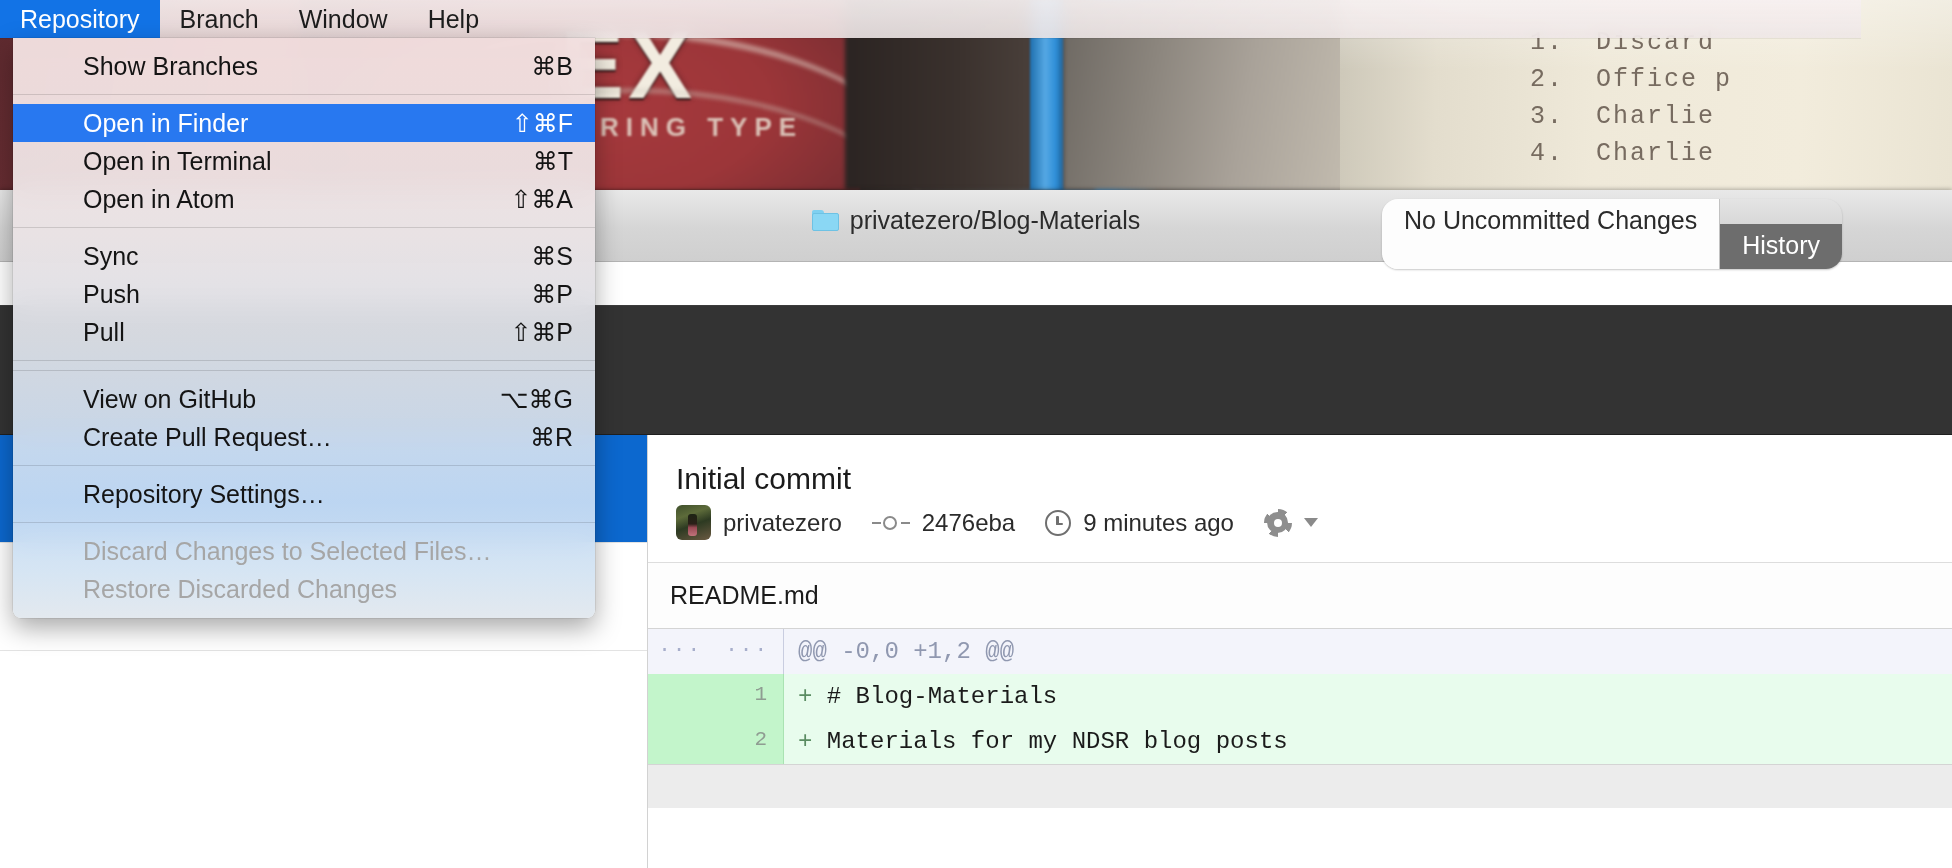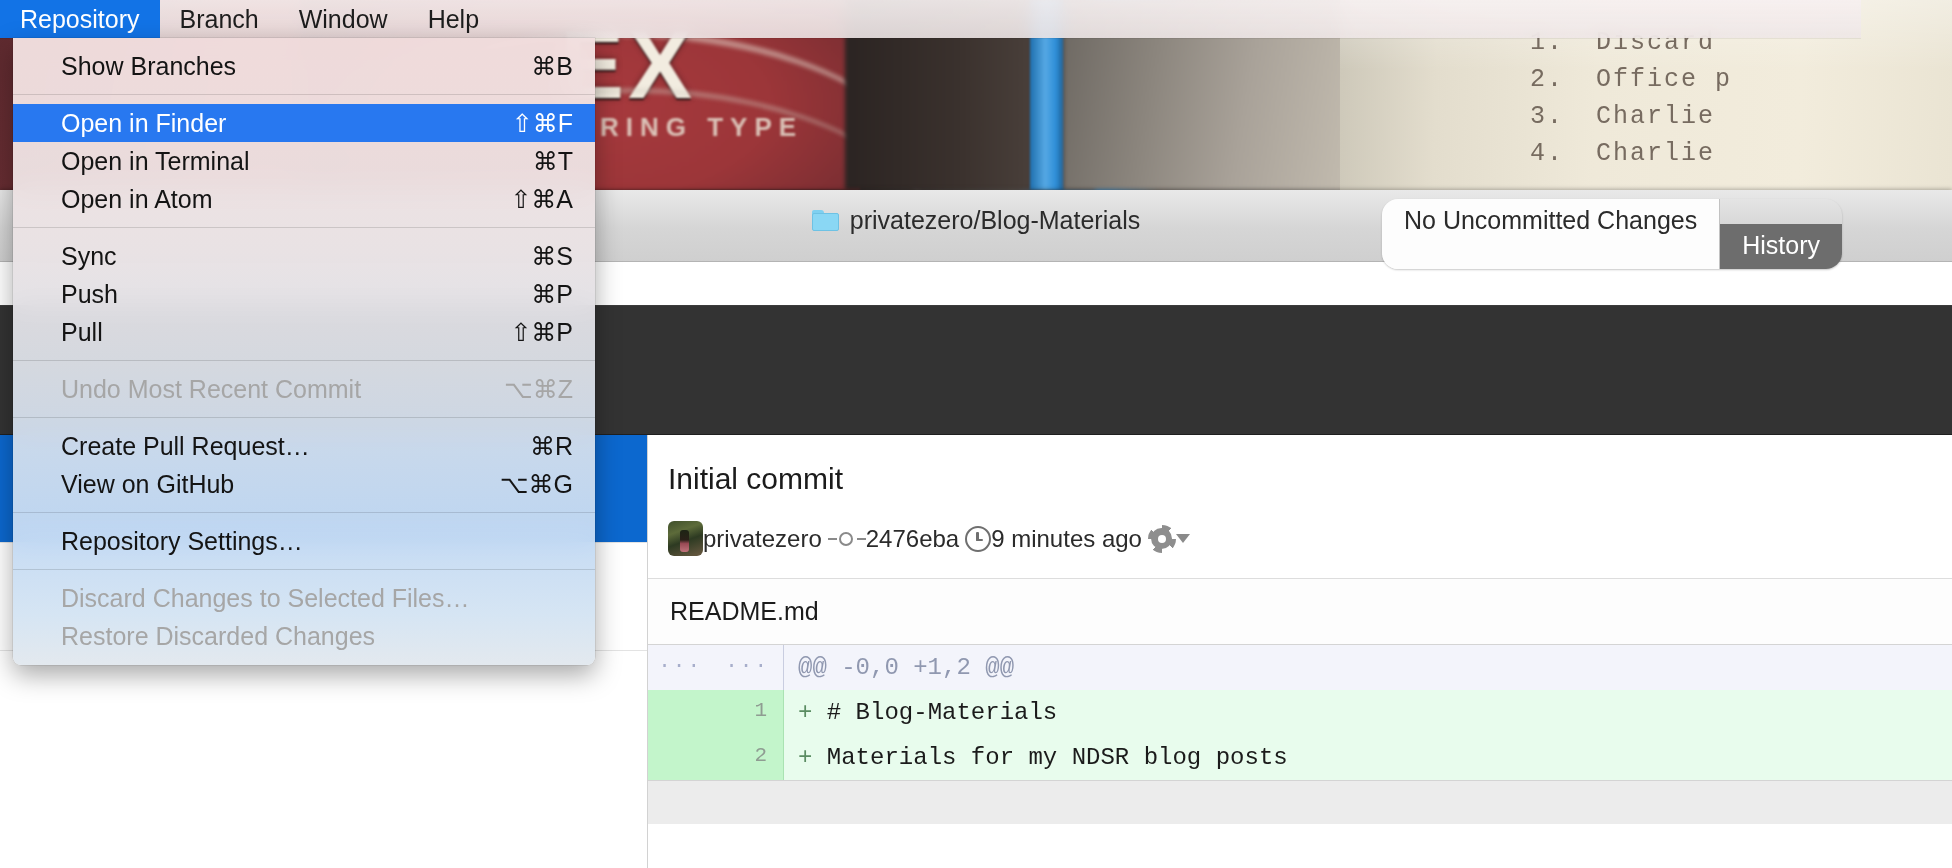--- a/index.html
+++ b/index.html
@@ -148,25 +148,25 @@
     border-right:1px solid #d2d2d2; position:relative;
   }
   .commit-row {
     height:107px; width:100%;
     background:#0c68cf;
   }
   .commit-row.blank { background:#ffffff; }
   .list-sep { height:1px; width:100%; background:#e3e3e3; }
 
   .commit-detail { flex:1; background:#ffffff; position:relative; overflow:hidden; }
-  .commit-summary { padding:26px 0 0 20px; }
+  .commit-summary { padding:26px 0 0 28px; }
   .commit-msg { font-size:30px; color:#1b1b1b; line-height:1.2; }
   .commit-meta {
-    display:flex; align-items:center; 
-    margin-top:24px; font-size:24px; color:#2b2b2b;
+    display:flex; align-items:center; gap:12px;
+    margin-top:8px; font-size:24px; color:#2b2b2b;
   }
   .avatar {
     width:35px; height:35px; border-radius:6px; overflow:hidden;
     background:linear-gradient(160deg,#3f4f2b 0%,#5d6b3a 30%,#2d3a22 55%,#6b5a42 100%);
     position:relative; flex:none;
   }
   .avatar::after {
     content:""; position:absolute; left:12px; top:9px;
     width:9px; height:22px; border-radius:3px;
     background:linear-gradient(180deg,#1d2414 0%,#2a2018 45%,#9a4a55 62%,#c0737b 100%);
@@ -265,21 +265,21 @@
       rgba(196,218,243,.96) 80%,
       rgba(212,228,243,.96) 92%,
       rgba(226,232,238,.96) 100%);
     backdrop-filter:blur(14px);
     box-shadow:0 10px 26px rgba(0,0,0,.34), 0 0 0 .5px rgba(0,0,0,.14);
     padding:9px 0 10px;
     z-index:60;
   }
   .mi {
     display:flex; align-items:center; justify-content:space-between;
-    height:38px; padding:0 22px 0 48px;
+    height:38px; padding:0 22px 0 70px;
     font-size:25px; color:#141414; cursor:default; white-space:nowrap;gap:43px;
   }
   .mi.sel { background:#2878f0; color:#ffffff; }
   .mi.disabled { color:#a6a6a6; }
   .mi .sc {
     font-size:25px; letter-spacing:0; margin-left:36px;
     font-family:"Liberation Sans", sans-serif;
   }
   .mi.sel .sc { color:#ffffff; }
   .mi.disabled .sc { color:#a6a6a6; }
@@ -438,34 +438,30 @@
     <span>Push</span>
     <span class="sc">⌘P</span>
   </div>
   <div class="mi">
     <span>Pull</span>
     <span class="sc">⇧⌘P</span>
   </div>
 
   <div class="mi-sep"></div>
 
-  <div class="mi disabled">
-    <span>Undo Most Recent Commit</span>
-    <span class="sc">⌥⌘Z</span>
-  </div>
-
-  <div class="mi-sep"></div>
-
+
+  <div class="mi-sep"></div>
+
+  <div class="mi">
+    <span>View on GitHub</span>
+    <span class="sc">⌥⌘G</span>
+  </div>
   <div class="mi">
     <span>Create Pull Request…</span>
     <span class="sc">⌘R</span>
-  </div>
-  <div class="mi">
-    <span>View on GitHub</span>
-    <span class="sc">⌥⌘G</span>
   </div>
 
   <div class="mi-sep"></div>
 
   <div class="mi">
     <span>Repository Settings…</span>
     <span class="sc"></span>
   </div>
 
   <div class="mi-sep"></div>

